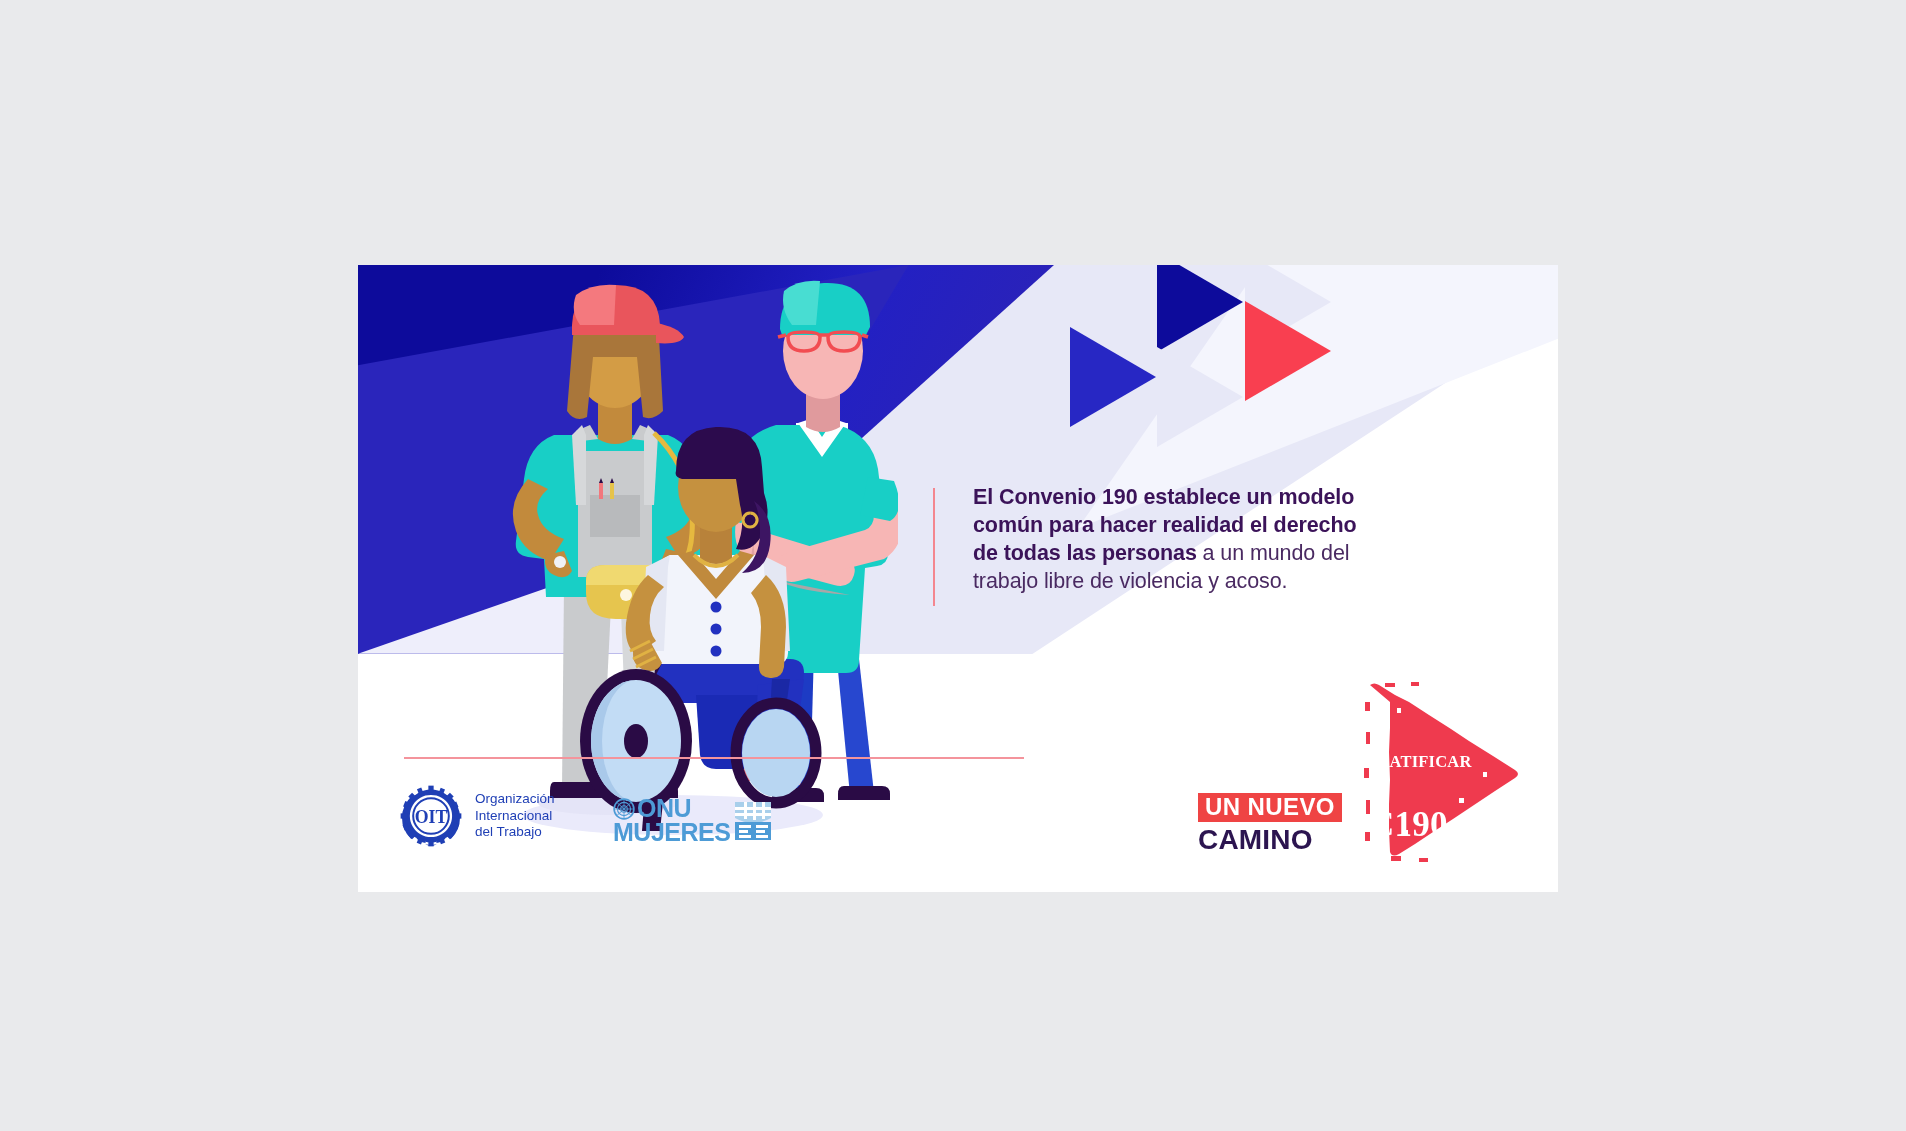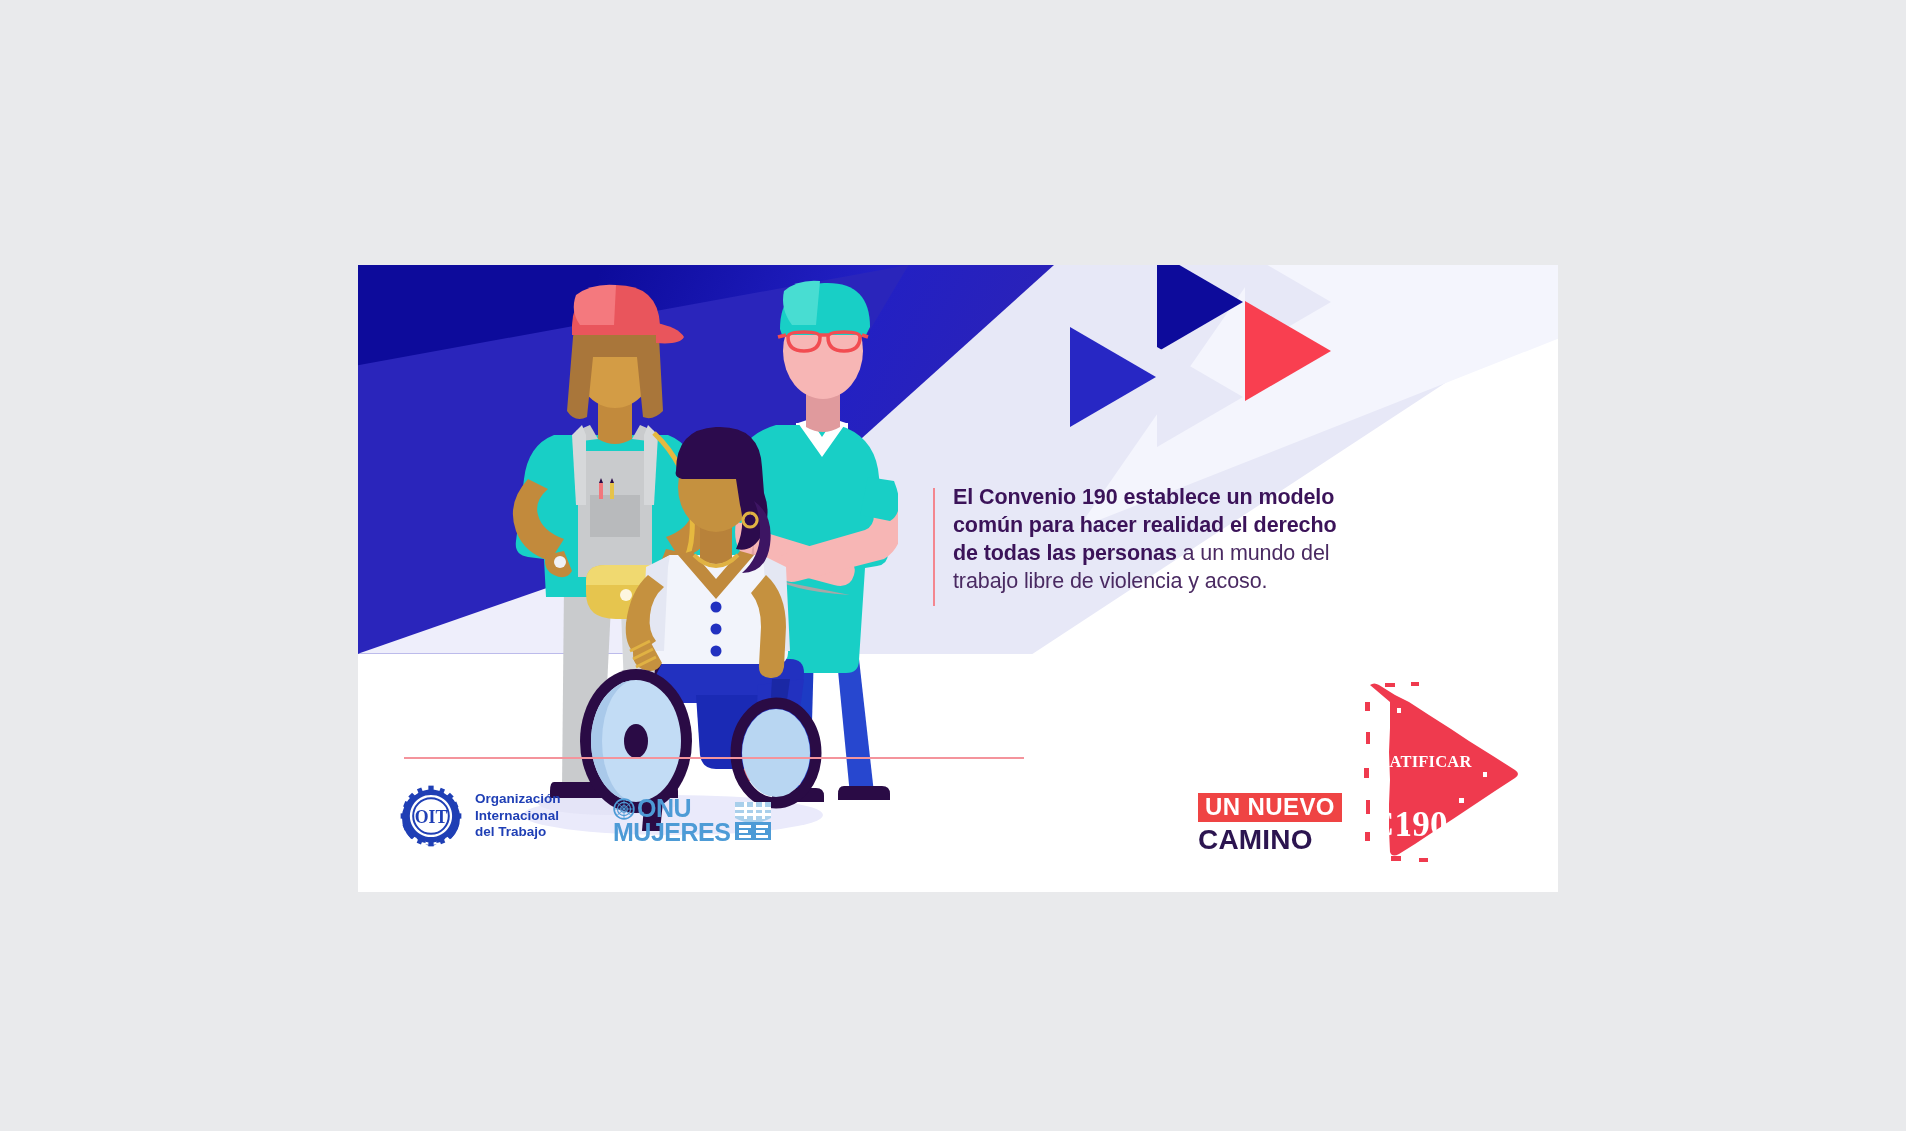--- a/index.html
+++ b/index.html
@@ -122,21 +122,21 @@
   #message-divider {
     position: absolute;
     left: 0;
     top: 5px;
     width: 2px;
     height: 118px;
     background: #f4868f;
   }
   #message-text {
     margin: 0;
-    padding-left: 20px;
+    padding-left: 40px;
     font-family: "Liberation Sans", sans-serif;
     font-size: 21.5px;
     line-height: 1.31;
     color: #3b1359;
     letter-spacing: -0.1px;
   }
   #message-text .bold {
     font-weight: bold;
   }
   #message-text .light {
@@ -166,21 +166,21 @@
     left: 0;
     top: 0;
     display: flex;
     align-items: center;
     gap: 11px;
   }
   #ilo-emblem { width: 66px; height: 66px; flex: 0 0 auto; }
   #ilo-wordmark {
     font-family: "Liberation Sans", sans-serif;
     font-size: 13.5px;
-    font-weight: bold;
+    font-weight: normal;
     line-height: 1.25;
     color: #1f3fb5;
     white-space: pre-line;
   }
 
   #logo-unwomen {
     position: absolute;
     left: 215px;
     top: 14px;
     display: flex;

